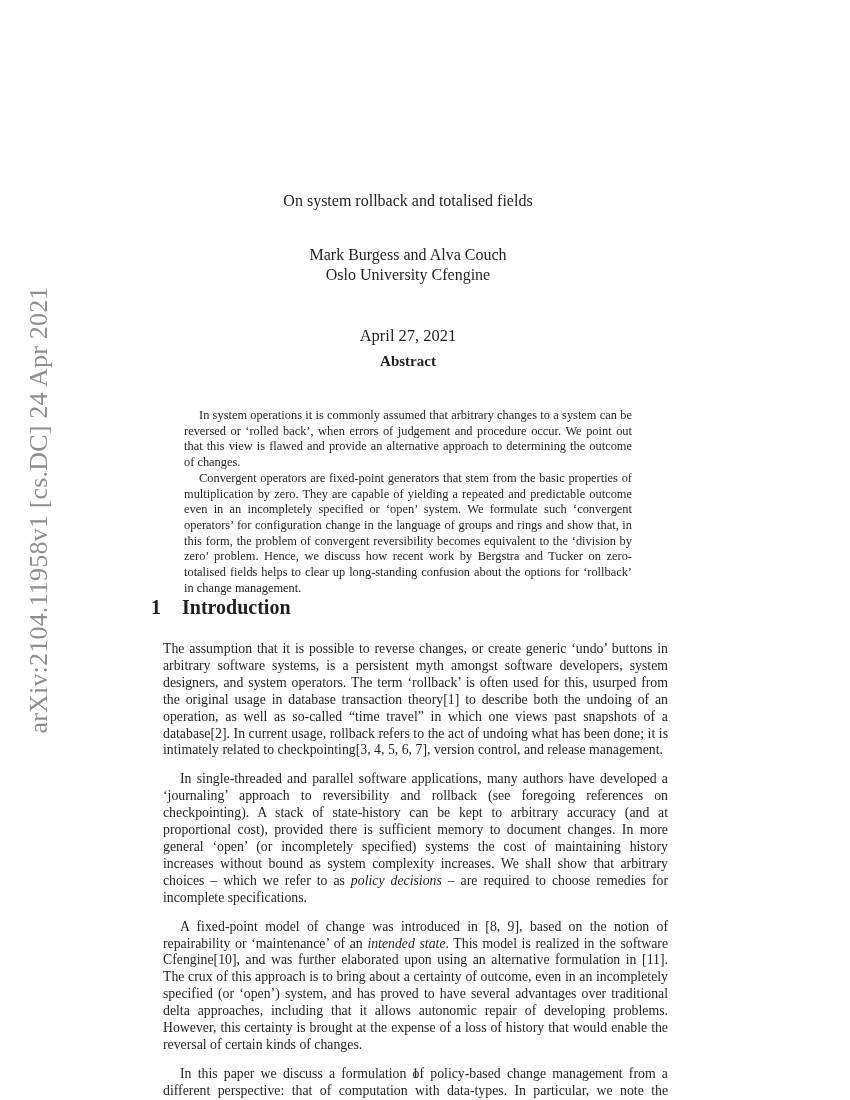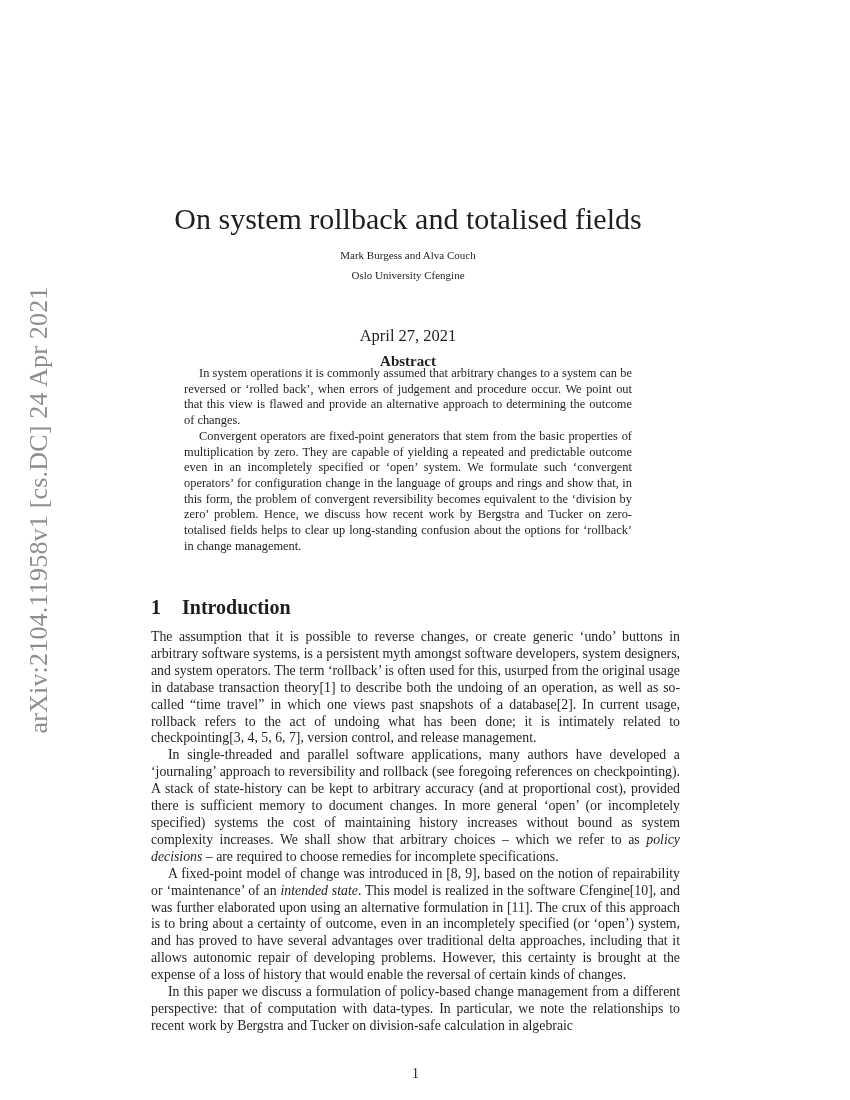--- a/index.html
+++ b/index.html
@@ -20,30 +20,30 @@
     top: 510px;
     transform: translate(-50%, -50%) rotate(-90deg);
     transform-origin: center center;
     white-space: nowrap;
     font-size: 26px;
     color: #8e8e8e;
     letter-spacing: 0.2px;
   }
   
   .front { position: absolute; left: 151px; width: 529px; box-sizing: border-box; text-align: center; }
-  .paper-title { top: 204px; font-size: 30px; line-height: 30px; padding-right: 15px; }
-  .authors-block { top: 245px; font-size: 11px; line-height: 20px; padding-right: 15px; }
+  .paper-title { top: 186px; font-size: 16px; line-height: 30px; padding-right: 15px; }
+  .authors-block { top: 245px; font-size: 16px; line-height: 20px; padding-right: 15px; }
   .date-line { top: 326px; font-size: 16.5px; line-height: 20px; padding-right: 15px; }
   .abstract-heading { top: 353px; font-size: 15px; font-weight: bold; padding-right: 15px; }
   
   .abstract-body {
     position: absolute;
     left: 184px;
     width: 448px;
-    top: 366px;
+    top: 408px;
     font-size: 12.4px;
     line-height: 15.7px;
     text-align: justify;
     hyphens: auto;
   }
   .abstract-body p { margin: 0; text-indent: 15px; }
   
   .section-heading {
     position: absolute;
     left: 151px;
@@ -57,21 +57,21 @@
   .body-text {
     position: absolute;
     left: 151px;
     width: 529px;
     top: 629px;
     font-size: 13.8px;
     line-height: 16.9px;
     text-align: justify;
     hyphens: auto;
   }
-  .body-text p { margin: 0; text-indent: 17px; }
+  .body-text p { margin: 12px; text-indent: 17px; }
   .body-text p:first-child { text-indent: 0; }
   
   .page-number {
     position: absolute;
     left: 151px;
     width: 529px;
     top: 1066px;
     text-align: center;
     font-size: 13.8px;
   }

